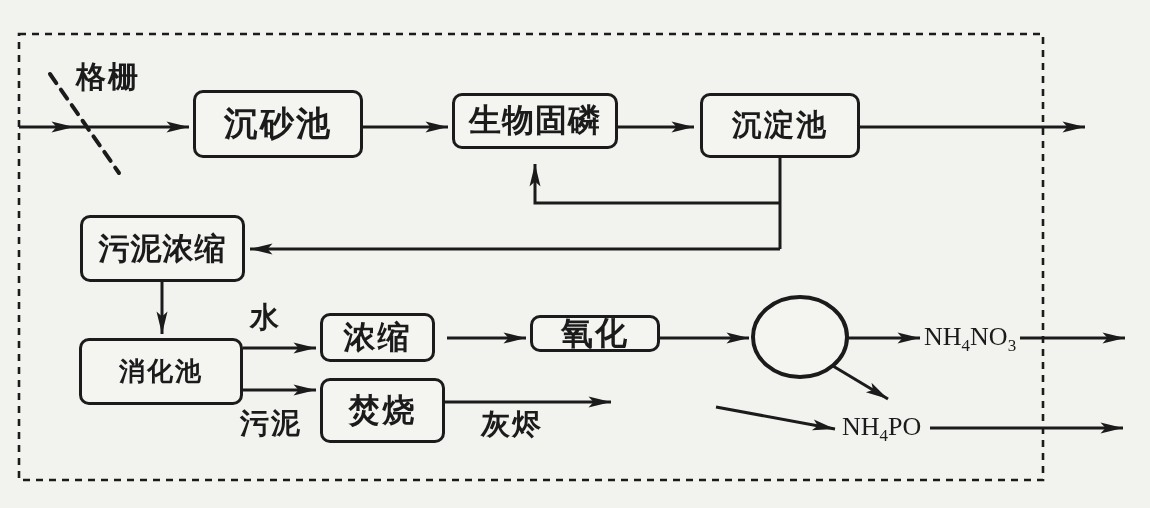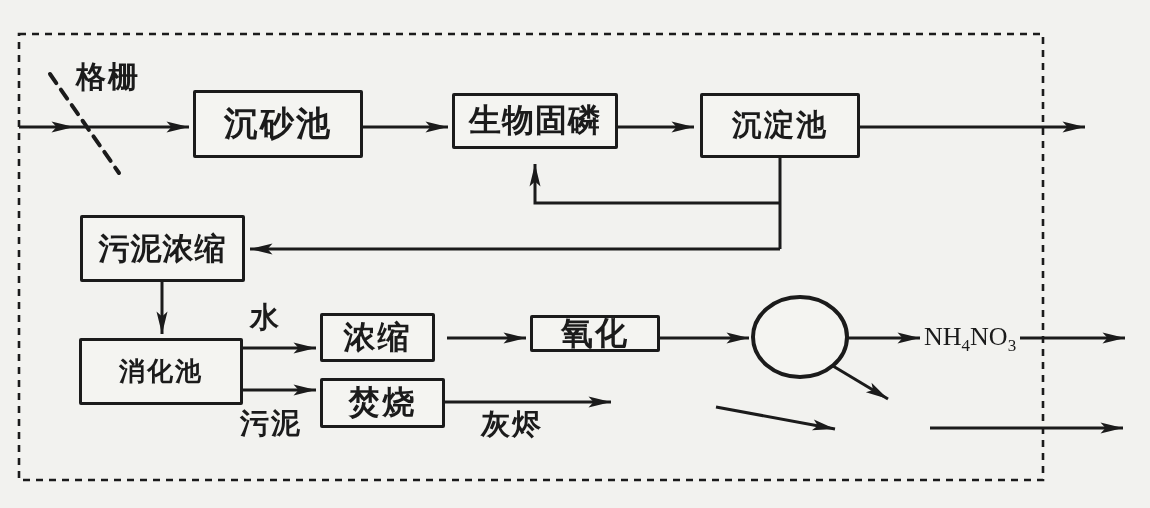--- a/index.html
+++ b/index.html
@@ -16,21 +16,21 @@
     font-family:"Liberation Serif","DejaVu Serif",serif;
     color:var(--ink);
   }
   svg.wires{position:absolute;left:0;top:0;color:var(--ink);}
   .wire{stroke:var(--ink);stroke-width:3;fill:none;}
   .dashedborder{stroke-width:2.6;stroke-dasharray:7 6;fill:none;}
   .grating{stroke-width:4;stroke-dasharray:11 8;stroke-linecap:round;}
   .vessel{stroke:var(--ink);stroke-width:4;fill:var(--box-fill);}
   .node{
     position:absolute;box-sizing:border-box;
-    border:3px solid var(--ink);border-radius:2px;
+    border:3px solid var(--ink);border-radius:10px;
     background:var(--box-fill);
     display:flex;align-items:center;justify-content:center;
     font-weight:700;font-size:32px;letter-spacing:2px;
     white-space:nowrap;
   }
   .lbl{
     position:absolute;font-weight:700;font-size:29px;
     letter-spacing:2px;white-space:nowrap;line-height:1;
   }
   .formula{
@@ -96,34 +96,37 @@
   </div>
   <div class="node" style="left:79px;top:338px;width:164px;height:67px;font-size:26px">
     <span>消化池</span>
   </div>
   <div class="node" style="left:320px;top:313px;width:115px;height:49px;font-size:32px">
     <span>浓缩</span>
   </div>
   <div class="node" style="left:530px;top:315px;width:130px;height:37px;font-size:32px">
     <span>氧化</span>
   </div>
-  <div class="node" style="left:320px;top:378px;width:125px;height:50px;font-size:32px">
+  <div class="node" style="left:320px;top:378px;width:125px;height:65px;font-size:32px">
     <span>焚烧</span>
   </div>
 
   <div class="lbl" style="left:76px;top:62px;font-size:30px">
     <span>格栅</span>
   </div>
   <div class="lbl" style="left:250px;top:303px">
     <span>水</span>
   </div>
   <div class="lbl" style="left:240px;top:409px">
     <span>污泥</span>
   </div>
   <div class="lbl" style="left:481px;top:410px">
     <span>灰烬</span>
   </div>
 
   <div class="formula" style="left:924px;top:324px">
     <span>NH</span><span class="sub">4</span><span>NO</span><span class="sub">3</span>
   </div>
+  <div class="formula" style="left:842px;top:414px">
+    <span>NH</span><span class="sub">4</span><span>PO</span>
+  </div>
 
 </div>
 
 </body></html>

